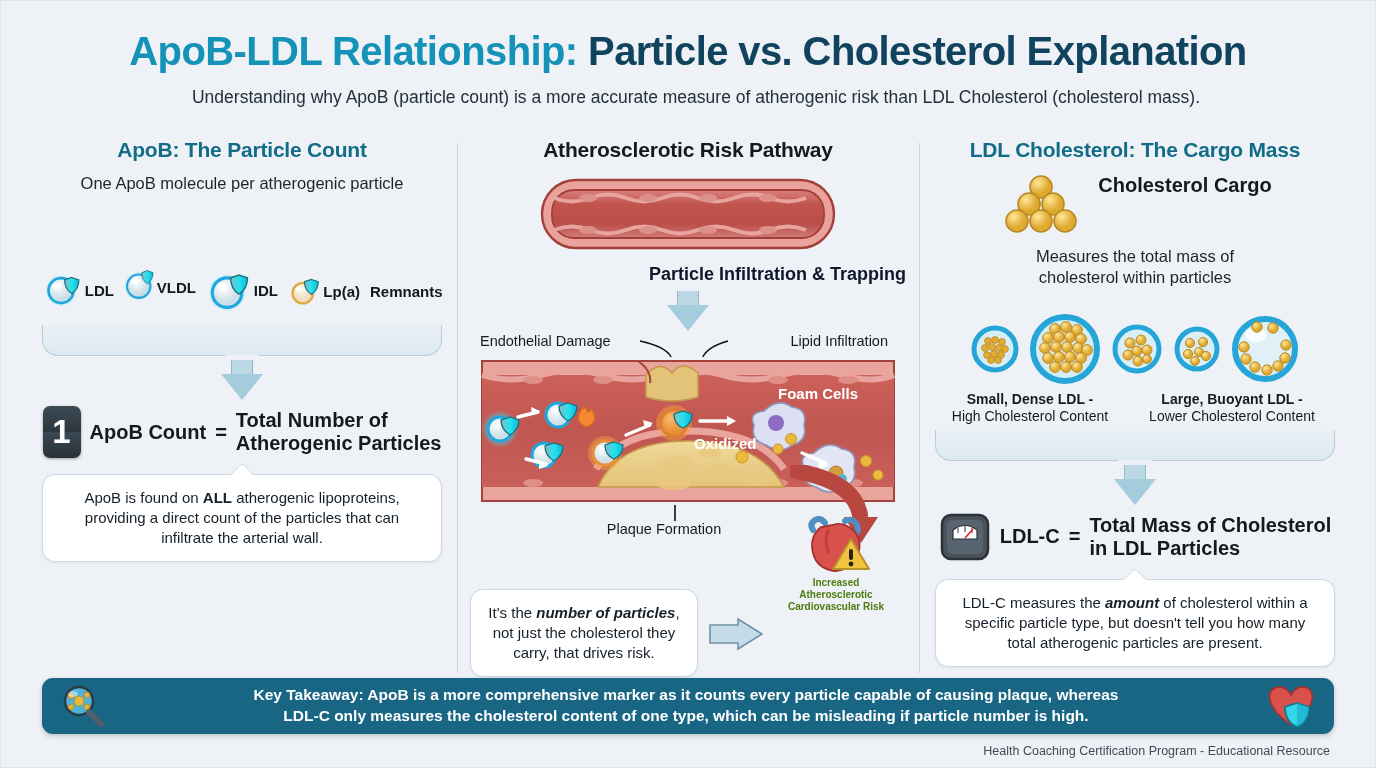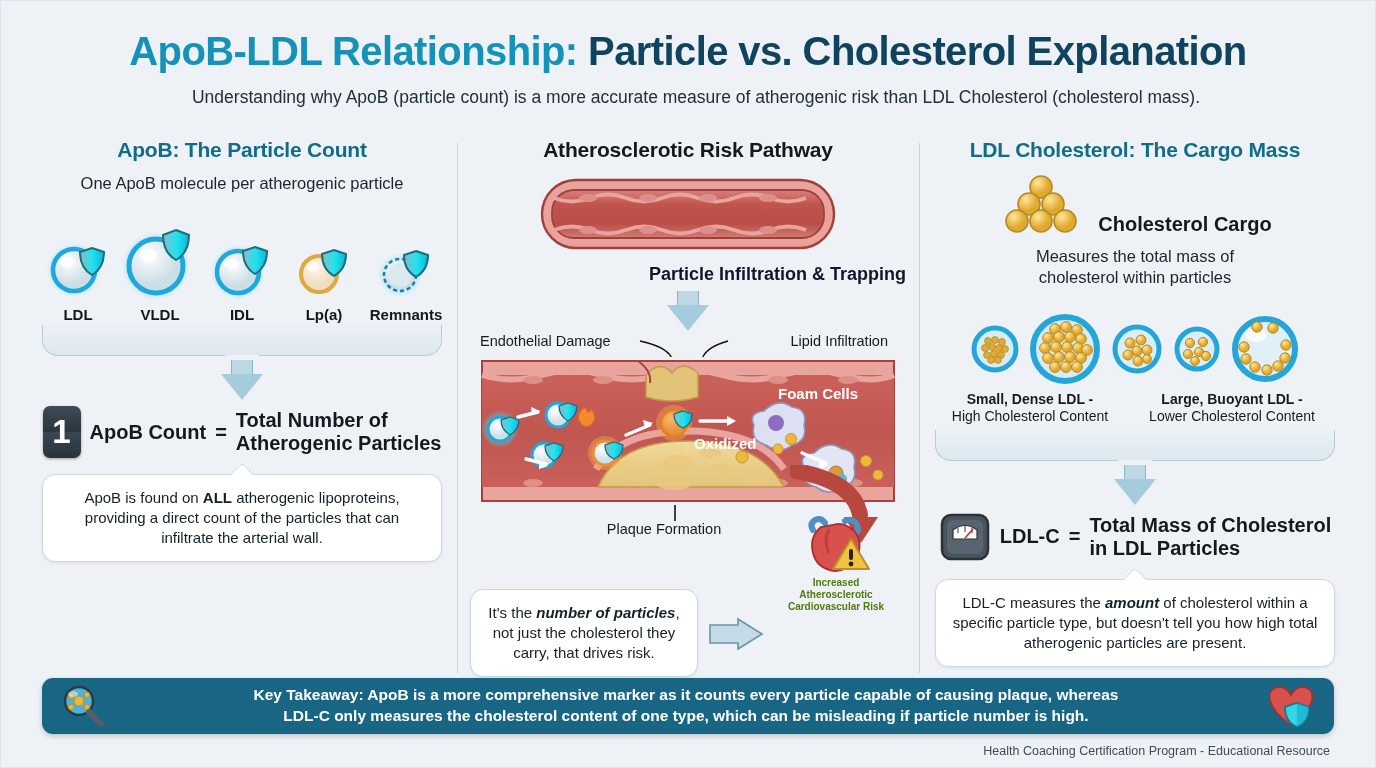--- a/index.html
+++ b/index.html
@@ -55,21 +55,21 @@
 
   .caption-center{
     text-align:center;font-size:16.5px;color:#1b252c;margin-top:12px;
   }
 
   
   .particles{
     position:relative;height:104px;margin-top:26px;
     display:flex;align-items:flex-end;justify-content:center;gap:10px;
   }
-  .p-item{position:relative;width:72px;display:flex;flex-direction:column;align-items:center;}
+  .p-item{position:relative;width:72px;display:flex;flex-direction:row;align-items:center;}
   .p-label{font-size:15px;font-weight:bold;color:#12181d;margin-top:6px;white-space:nowrap;}
 
   
   .brace{
     position:relative;height:30px;margin-top:2px;
     border:1px solid #b9cbd8;border-top:none;
     border-bottom-left-radius:16px;border-bottom-right-radius:16px;
     background:linear-gradient(180deg,#eaf1f6 0%,#dde8f0 100%);
   }
   .brace::after{
@@ -449,21 +449,21 @@
       <div class="risk-label">Increased</div>
       <div class="risk-label">Atherosclerotic</div>
       <div class="risk-label">Cardiovascular Risk</div>
     </div>
   </div>
 </div>
 
 <div class="col col-right">
   <div class="col-head teal">LDL Cholesterol: The Cargo Mass</div>
 
-  <div style="display:flex;align-items:flex-end;justify-content:center;gap:14px;margin-top:12px;">
+  <div style="display:flex;align-items:flex-start;justify-content:center;gap:14px;margin-top:12px;">
     <svg width="86" height="62" viewBox="0 0 86 62">
       <defs>
           <radialGradient id="ball" cx="35%" cy="30%">
             <stop offset="0%" stop-color="#ffe79a"></stop>
             <stop offset="100%" stop-color="#e0a92f"></stop>
           </radialGradient>
         </defs>
       <g stroke="#b98a23" stroke-width="1.6" fill="url(#ball)">
         <circle cx="43" cy="13" r="11"></circle>
         <circle cx="31" cy="30" r="11"></circle>
@@ -599,21 +599,21 @@
     <div class="eq-lhs">LDL-C</div>
     <div class="eq-eq">=</div>
     <div class="eq-rhs">
       <div>Total Mass of Cholesterol</div>
       <div>in LDL Particles</div>
     </div>
   </div>
 
   <div class="infobox">
     <div class="tip"></div>
-    <span>LDL-C measures the </span><span class="bi">amount</span><span> of cholesterol within a specific particle type, but doesn't tell you how high total atherogenic particles are present.</span>
+    <span>LDL-C measures the </span><span class="bi">amount</span><span> of cholesterol within a specific particle type, but doesn't tell you how many total atherogenic particles are present.</span>
   </div>
 </div>
 
 <div class="takeaway">
   <svg width="46" height="46" viewBox="0 0 46 46">
     <circle cx="19" cy="18" r="14" fill="#4fb3d6" stroke="#2a3b46" stroke-width="2.5"></circle>
     <g fill="#e8b73c" stroke="#b98a23" stroke-width=".8">
       <circle cx="19" cy="18" r="5"></circle>
         <circle cx="11" cy="13" r="2.8"></circle>
         <circle cx="27" cy="12" r="2.8"></circle>

